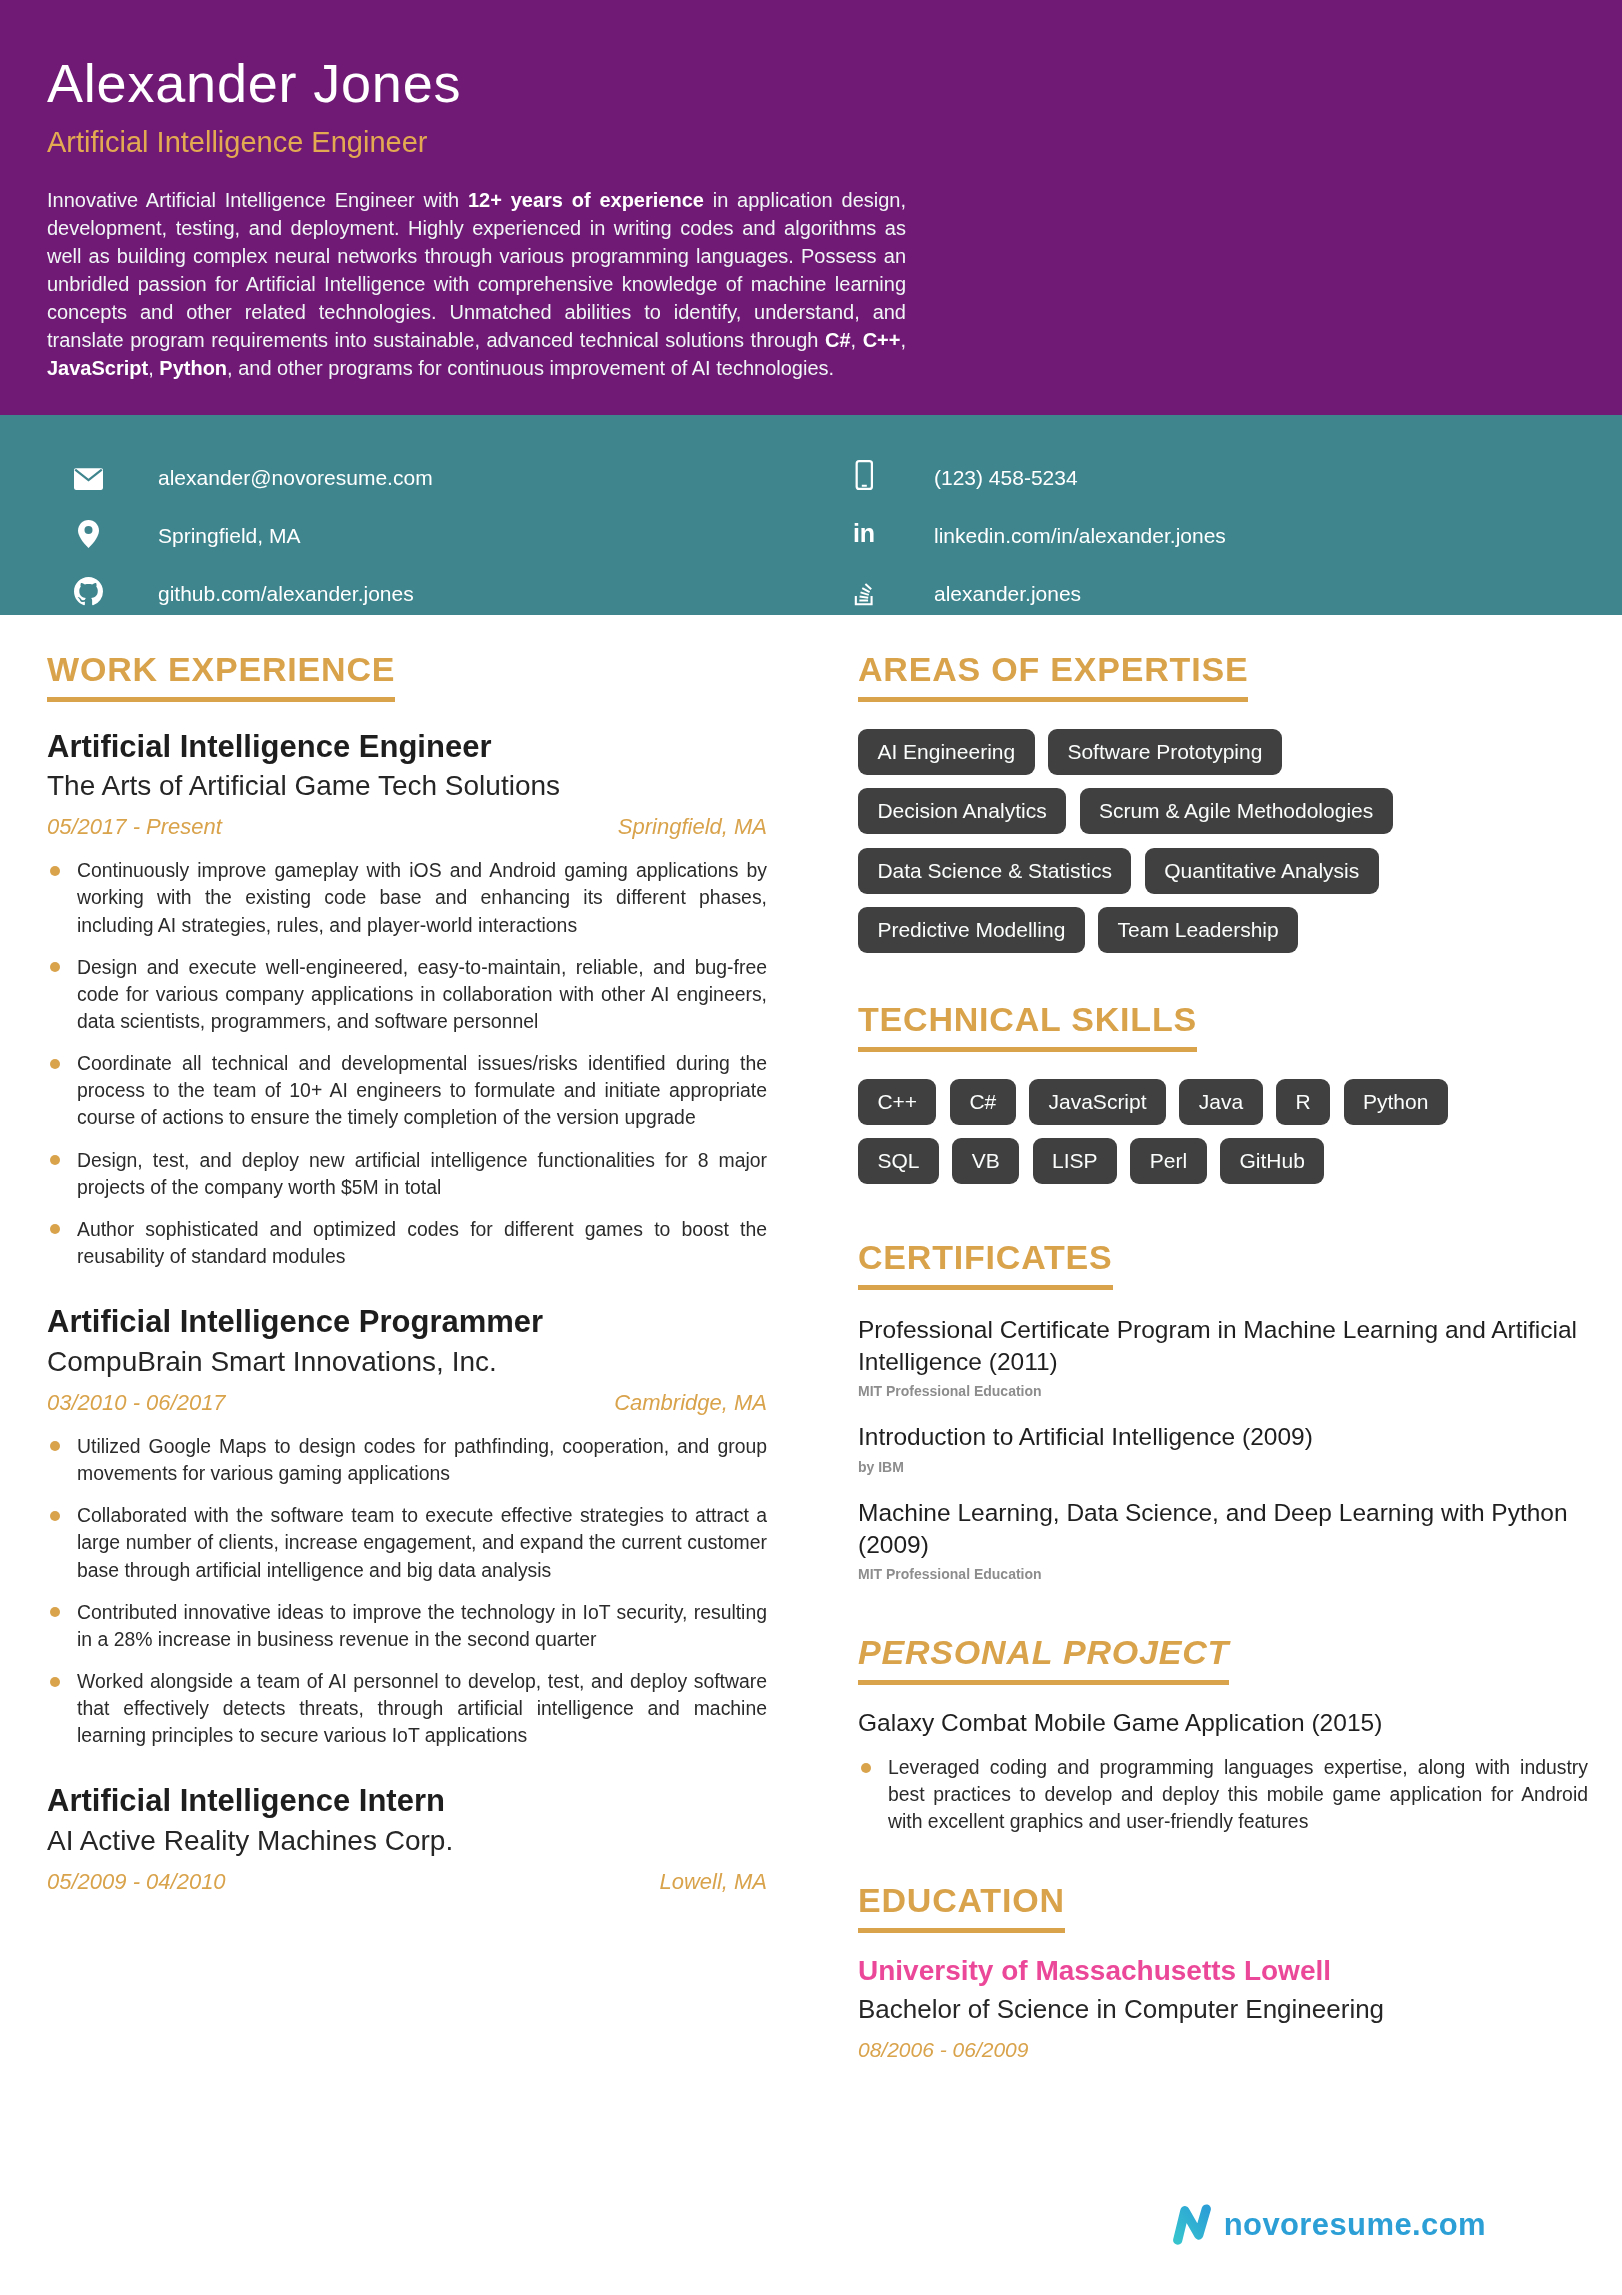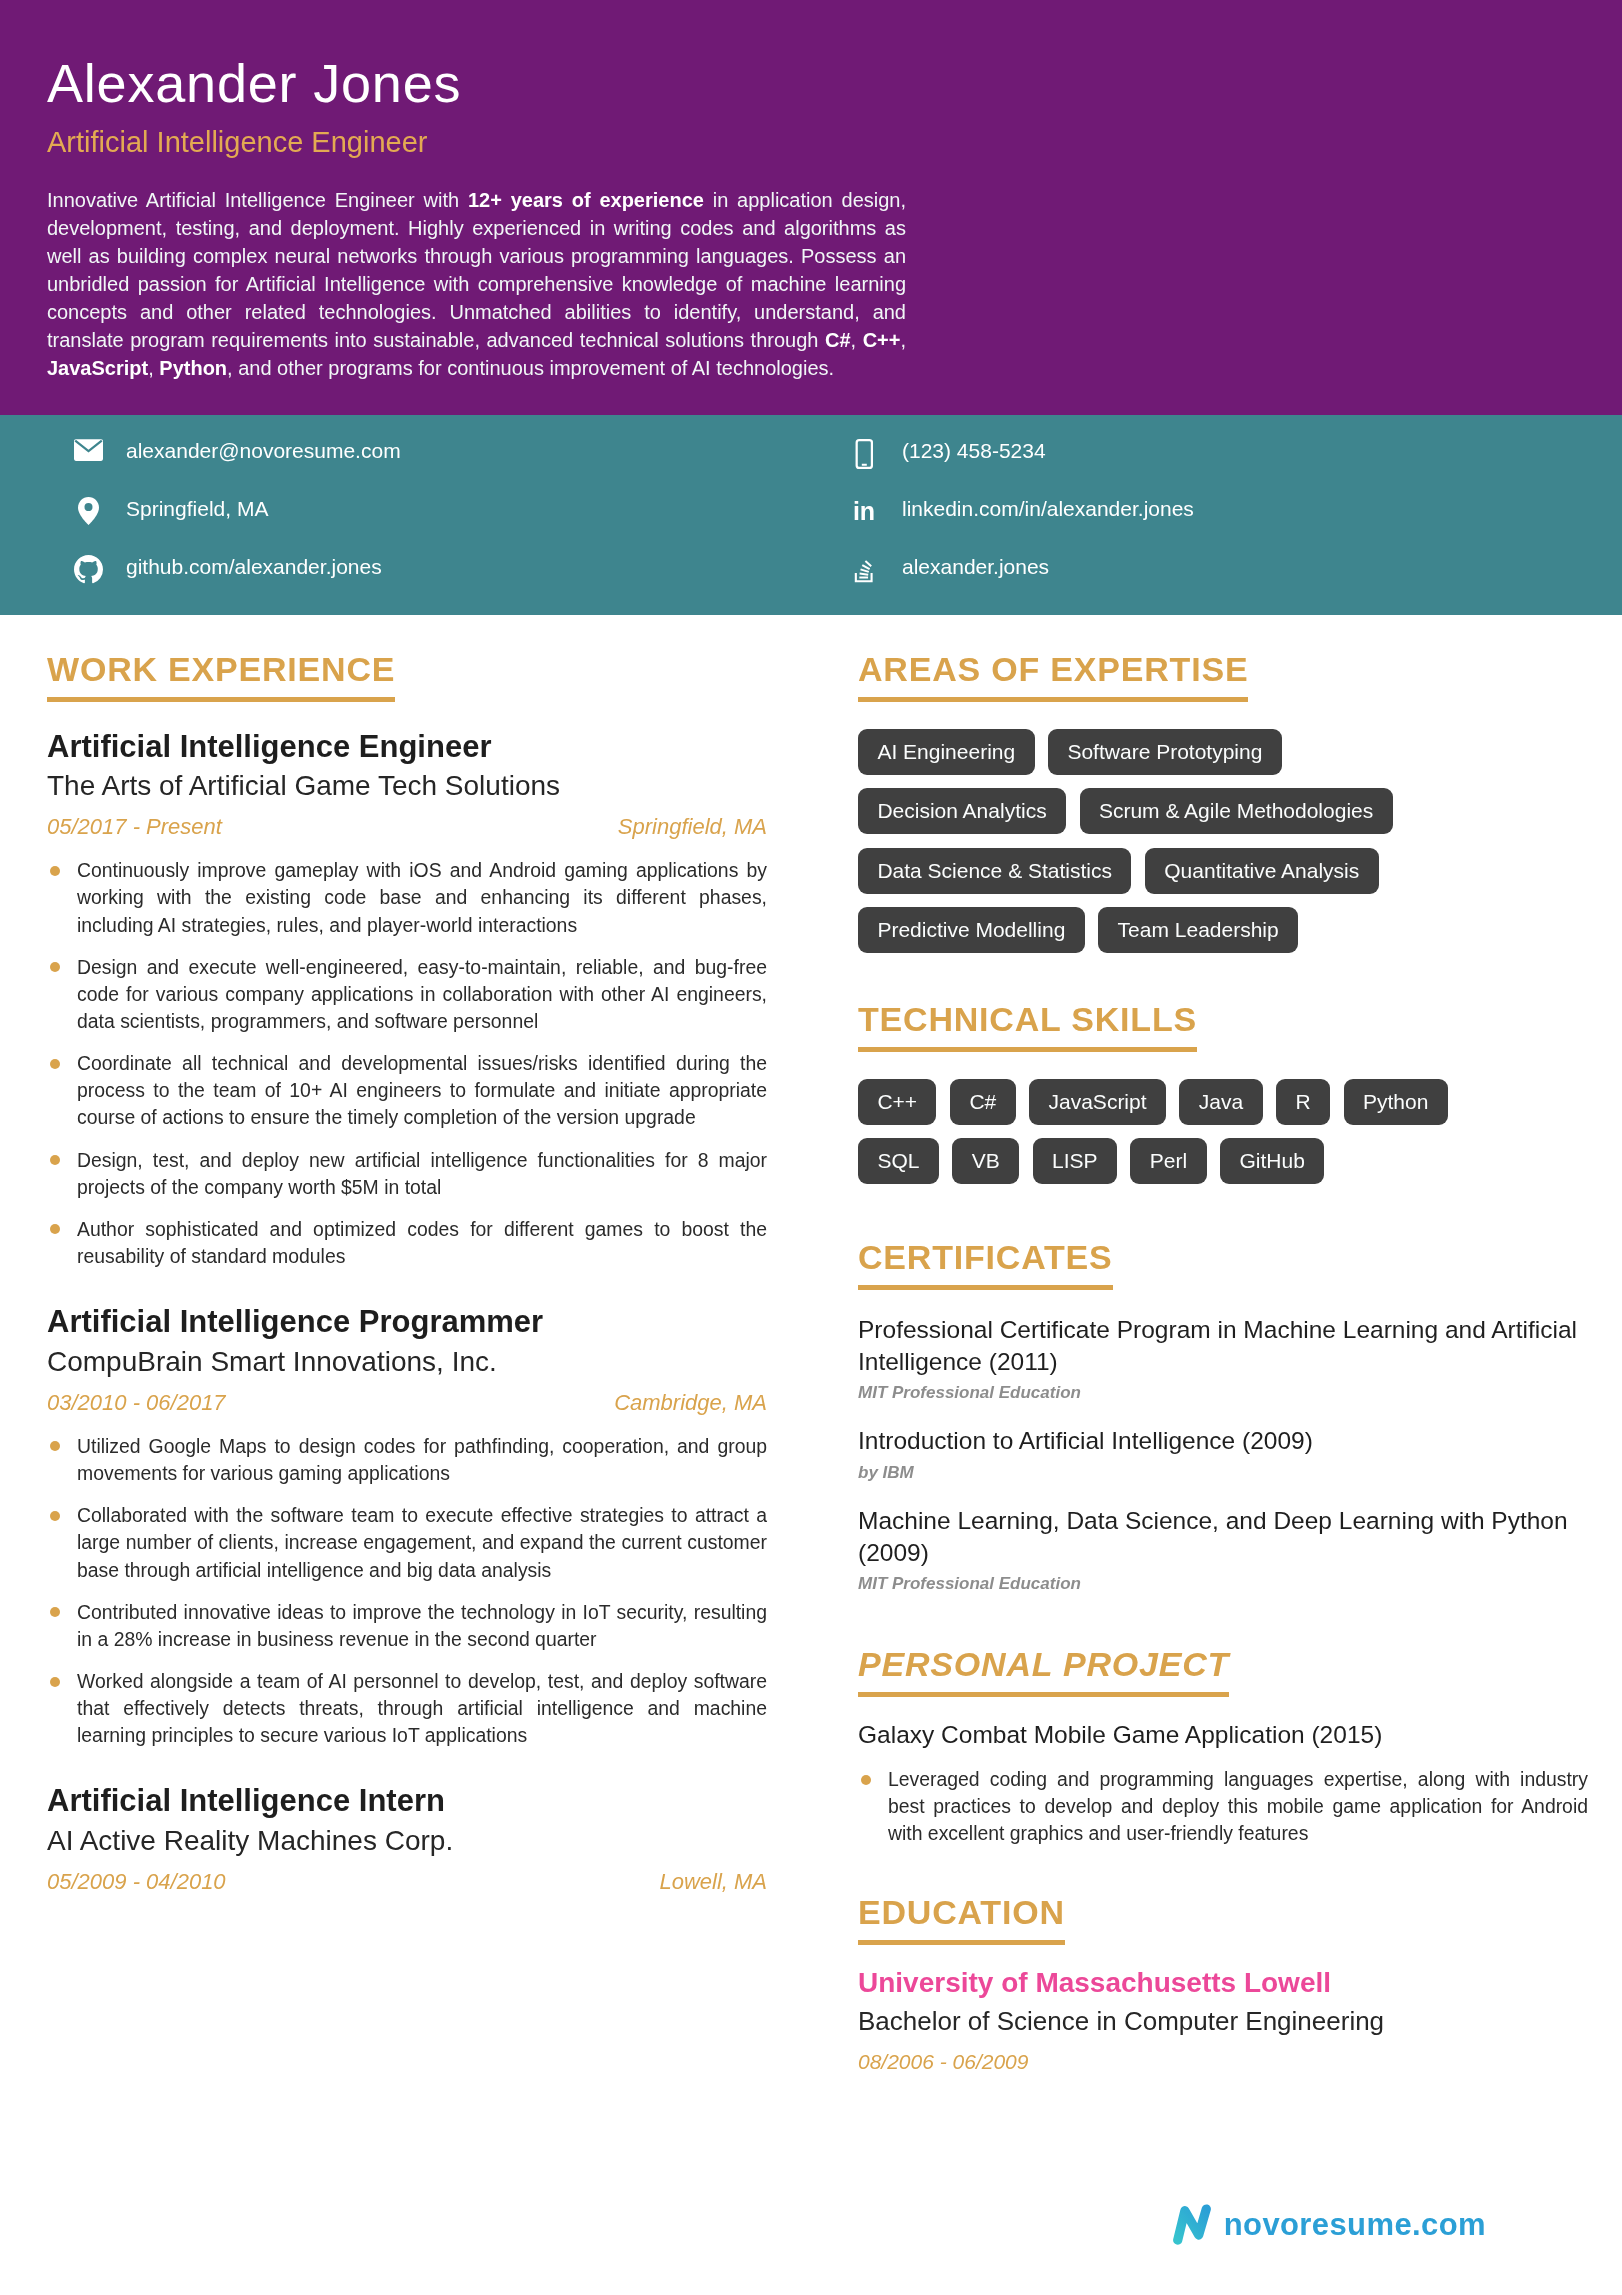--- a/index.html
+++ b/index.html
@@ -9,21 +9,21 @@
   
   .hdr{background:#701a75;height:415px;box-sizing:border-box;padding:52px 0 0 47px;}
   .hdr h1{margin:0;font-size:54px;font-weight:400;color:#ffffff;letter-spacing:0.8px;}
   .hdr .subtitle{font-size:29px;color:#E3AA52;margin-top:12px;}
   .summary{width:859px;margin:27px 0 0;color:#F1F7F7;font-size:20px;line-height:1.40;text-align:justify;}
   .summary b{color:#ffffff;}
 
   
   .contact{background:#3E858E;height:200px;box-sizing:border-box;display:flex;padding:24px 0 0 71px;}
   .ccol{width:791px;display:flex;flex-direction:column;}
-  .crow{display:flex;align-items:flex-start;height:51px;margin-bottom:6.8px;}
+  .crow{display:flex;align-items:flex-end;height:51px;margin-bottom:6.8px;gap:32px;}
   .cicon{width:34px;display:flex;justify-content:center;align-items:center;}
   .ctext{margin-left:21px;font-size:21px;color:#ffffff;}
   .in-badge{color:#fff;font-weight:700;font-size:25px;font-style:normal;}
 
   
   .bodywrap{display:flex;padding:35px 34px 0 47px;box-sizing:border-box;}
   .col-left{width:720px;}
   .col-right{width:730px;margin-left:91px;}
 
   .sec{display:inline-block;margin:0;font-size:34px;font-weight:700;color:#D9A34C;
@@ -48,21 +48,21 @@
        white-space:nowrap;}
 
   .gap-skills{margin-top:47px;}
   .gap-cert{margin-top:54px;}
   .gap-project{margin-top:51px;font-style:italic;}
   .gap-edu{margin-top:47px;}
 
   .cert{margin-top:24px;}
   .cert + .cert{margin-top:22px;}
   .cert-title{font-size:24.5px;color:#1f1f1f;line-height:1.32;}
-  .cert-sub{font-size:17px;color:#8d8d8d;font-weight:700;font-style:italic;margin-top:5px;}
+  .cert-sub{font-size:14px;color:#8d8d8d;font-weight:700;margin-top:5px;}
 
   .project-title{font-size:24.5px;color:#1f1f1f;margin-top:24px;}
   .project-bullets{margin-top:10px;}
 
   .edu-school{font-size:28px;font-weight:700;color:#ec4899;margin-top:22px;}
   .edu-degree{font-size:26px;color:#262626;margin-top:6.8px;}
   .edu-dates{font-size:21px;font-style:italic;color:#D9A34C;margin-top:13.5px;}
 
   .footer{position:absolute;right:137px;bottom:49px;display:flex;align-items:center;gap:10px;
           cursor:pointer;}

